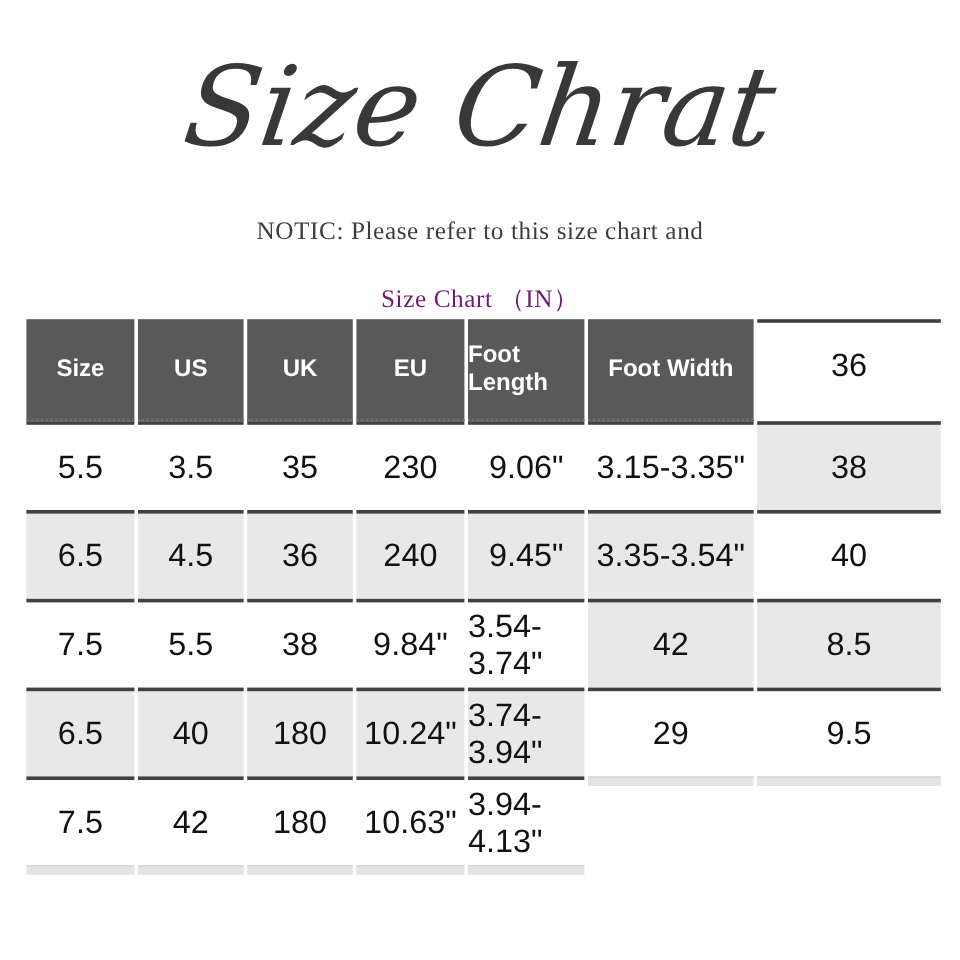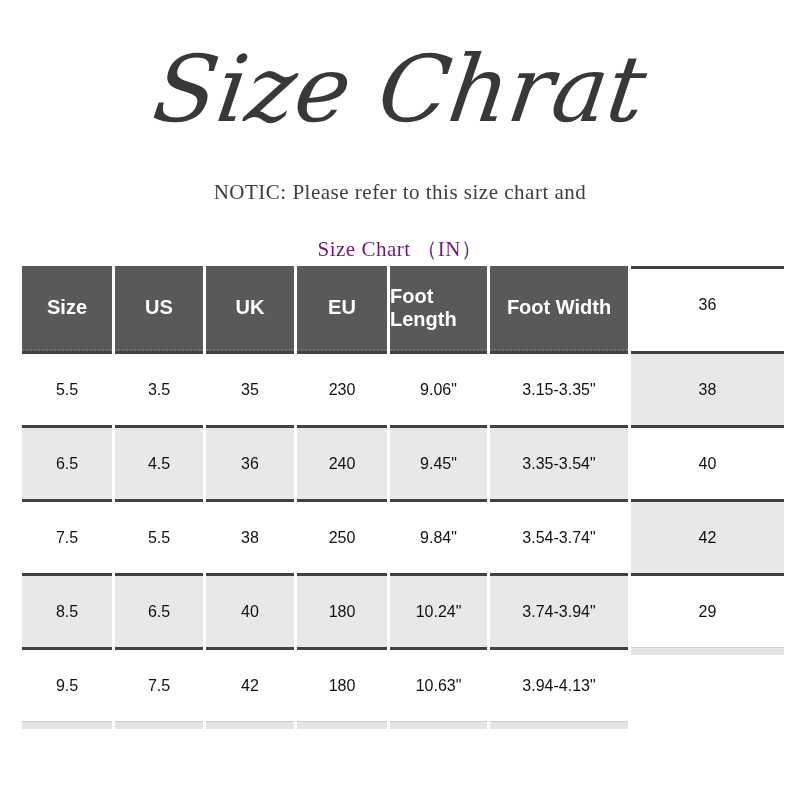--- a/index.html
+++ b/index.html
@@ -66,21 +66,21 @@
     align-items: center;
     justify-content: center;
     border-bottom: 2px dotted #6e6e6e;
     box-sizing: border-box;
   }
   .dcell {
     height: 74px;
     box-sizing: border-box;
     background: var(--row_bg, #ffffff);
     color: var(--text, #111111);
-    font-size: 16px;
+    font-size: 27px;
     display: flex;
     align-items: center;
     justify-content: center;
     border-top: 3px solid var(--row_border, #414141);
   }
   .dcell.alt { background: var(--row_alt_bg, #e8e8e8); }
   .pcell {
     height: 8px;
     box-sizing: border-box;
     background: #e4e4e4;
@@ -118,21 +118,20 @@
       <div class="dcell alt">6.5</div>
       <div class="dcell alt">4.5</div>
       <div class="dcell alt">36</div>
       <div class="dcell alt">240</div>
       <div class="dcell alt">9.45"</div>
       <div class="dcell alt">3.35-3.54"</div>
       <div class="dcell">40</div>
       <div class="dcell">7.5</div>
       <div class="dcell">5.5</div>
       <div class="dcell">38</div>
-      <div class="dcell">250</div>
       <div class="dcell">9.84"</div>
       <div class="dcell">3.54-3.74"</div>
       <div class="dcell alt">42</div>
       <div class="dcell alt">8.5</div>
       <div class="dcell alt">6.5</div>
       <div class="dcell alt">40</div>
       <div class="dcell alt">180</div>
       <div class="dcell alt">10.24"</div>
       <div class="dcell alt">3.74-3.94"</div>
       <div class="dcell">29</div>

